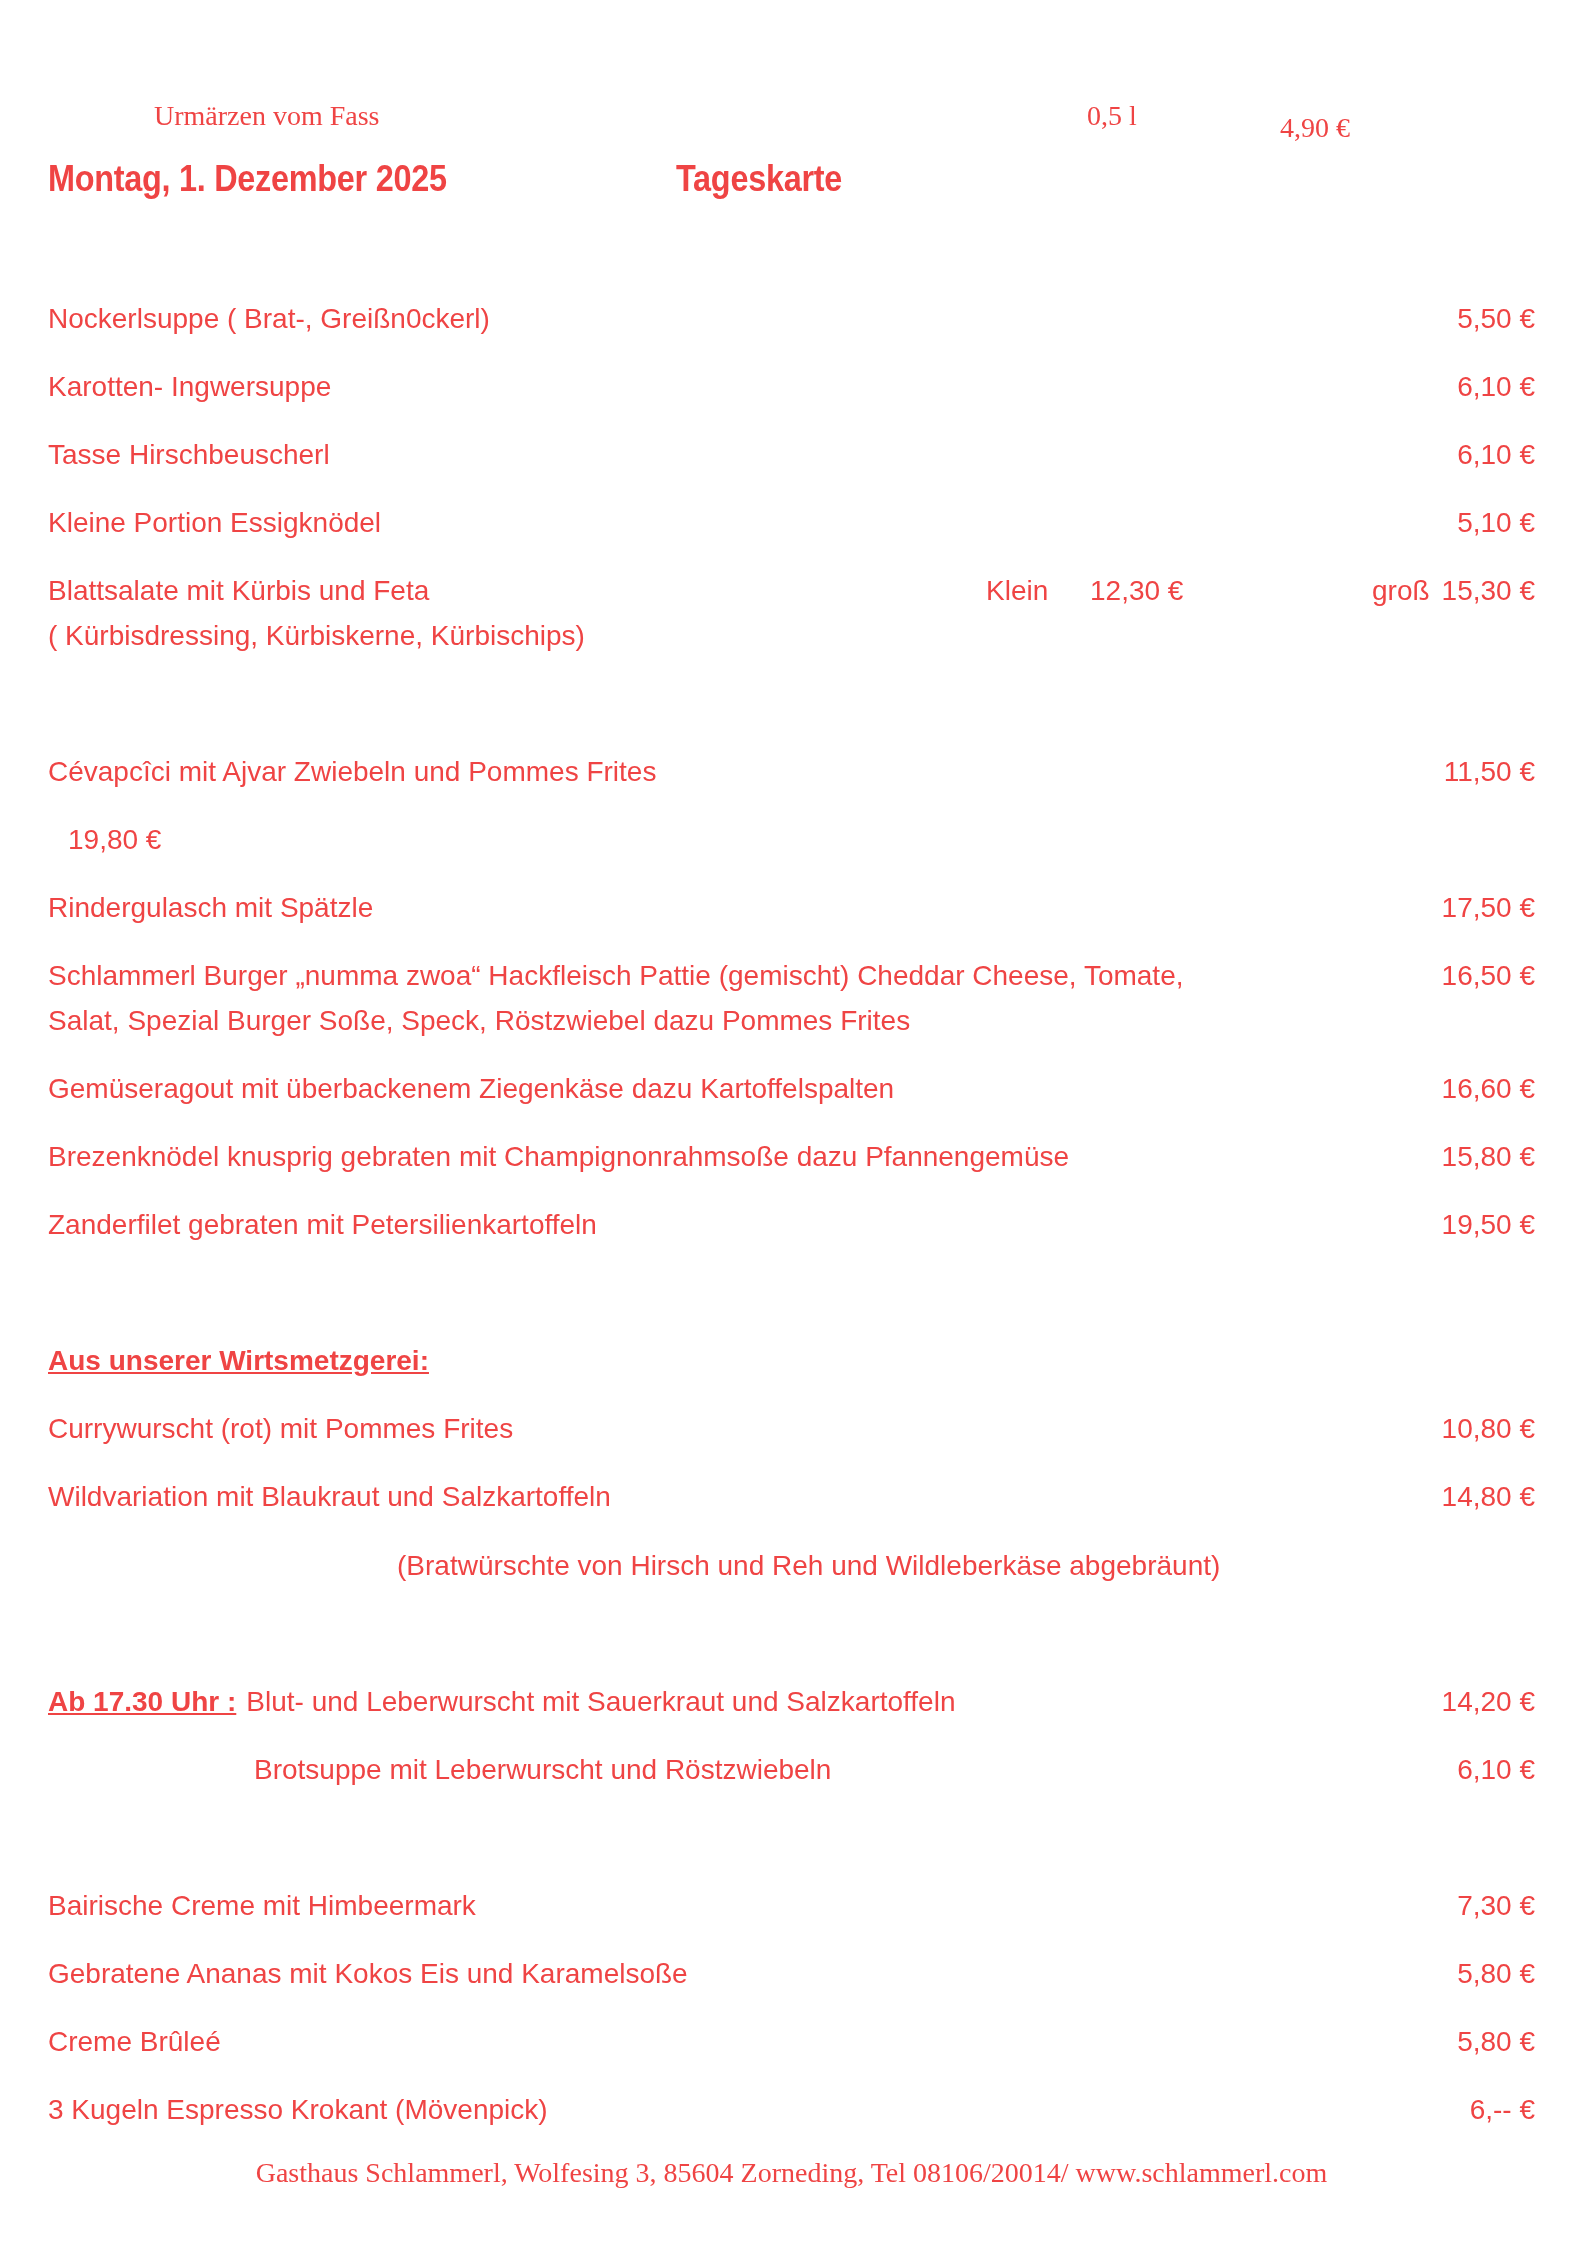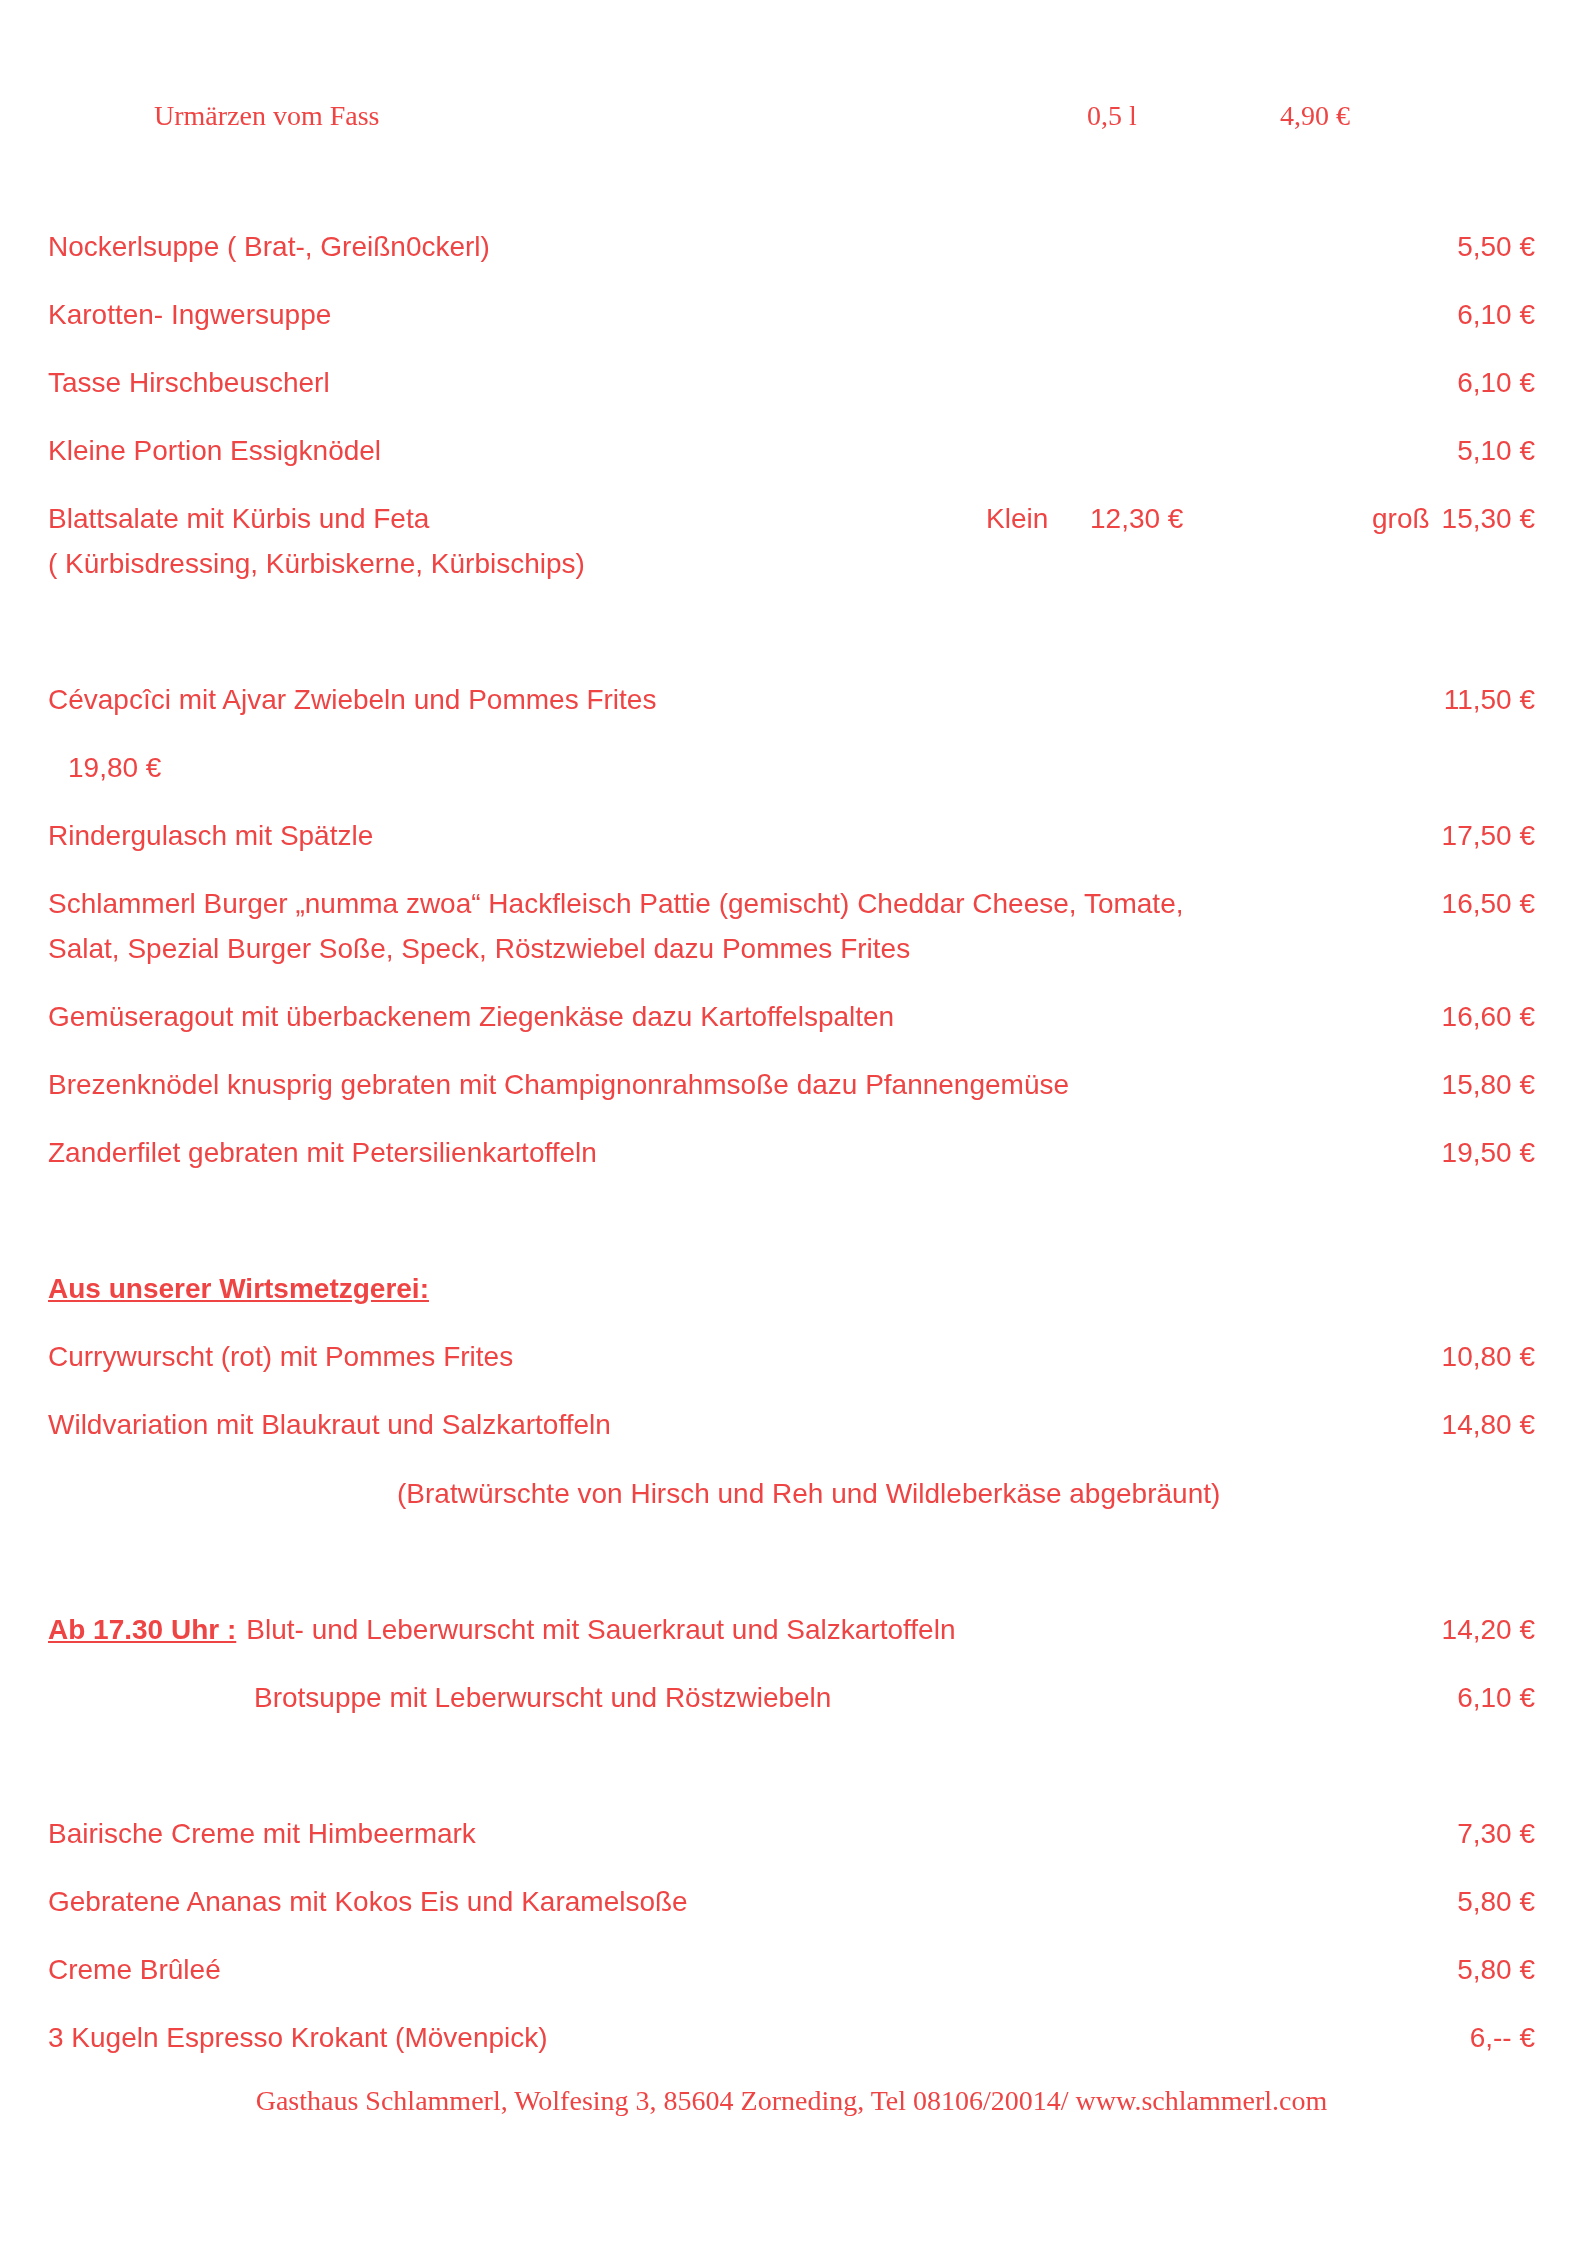--- a/index.html
+++ b/index.html
@@ -21,21 +21,21 @@
   .beer-row {
     position: relative;
     margin-top: 96px;
     height: 40px;
     line-height: 40px;
     font-family: "Liberation Serif", serif;
     font-size: 28px;
   }
   .beer-name { margin-left: 106px; }
   .beer-vol   { position: absolute; left: 1039px; top: 0; }
-  .beer-price { position: absolute; left: 1232px; top: 0; }
+  .beer-price { position: absolute; left: 1232px; top: 12px; }
 
   
   .header-row { position: relative; margin-top: 14px; height: 58px; }
   .h-date, .h-title {
     display: inline-block;
     font-weight: 700;
     font-size: 36px;
     line-height: 58px;
     letter-spacing: -0.3px;
     white-space: nowrap;
@@ -90,20 +90,24 @@
 <body>
 
 <div class="page">
 
   <div class="beer-row">
     <span class="beer-name">Urmärzen vom Fass</span>
     <span class="beer-vol">0,5 l</span>
     <span class="beer-price">4,90 €</span>
   </div>
 
+  <div class="header-row">
+    <span class="h-date">Montag, 1. Dezember 2025</span>
+    <span class="h-title">Tageskarte</span>
+  </div>
 
   <div class="gap-first"></div>
 
   <div class="row">
     <span class="item">Nockerlsuppe ( Brat-, Greißn0ckerl)</span>
     <span class="price">5,50 €</span>
   </div>
   <div class="row">
     <span class="item">Karotten- Ingwersuppe</span>
     <span class="price">6,10 €</span>

